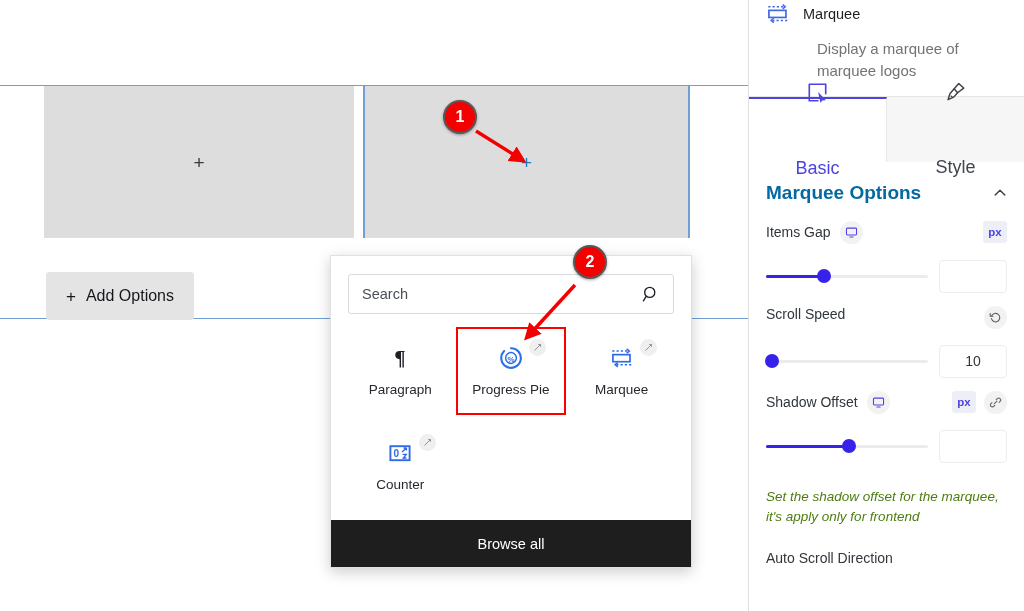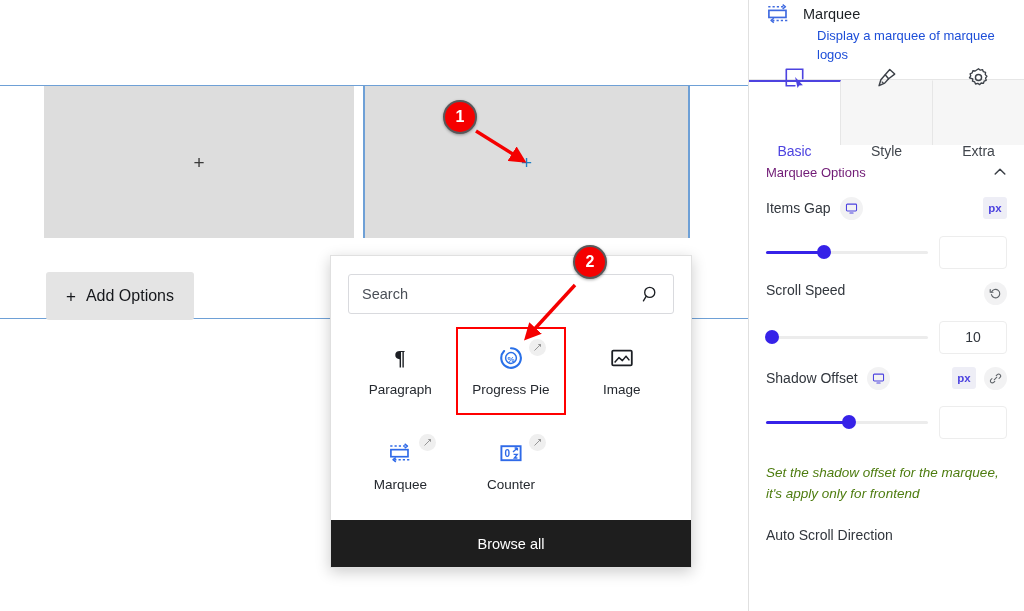--- a/index.html
+++ b/index.html
@@ -86,39 +86,39 @@
 
   
   .sidebar {
     position:absolute; left:748px; top:0; width:276px; height:611px;
     background:#fff; border-left:1px solid #e0e0e0; overflow:hidden;
   }
   .sb-head { padding:0 16px 14px 16px; }
   .sb-head-row { display:flex; align-items:center; gap:12px; padding-top:2px; }
   .sb-head-icon { width:26px; height:24px; flex:0 0 auto; }
   .sb-head-title { font-size:14.5px; color:#1d2125; }
-  .sb-head-desc { margin-top:1px; margin-left:52px; font-size:13px; color:#1d4ed8; line-height:1.45; }
+  .sb-head-desc { margin-top:12px; margin-left:52px; font-size:15px; color:#737373; line-height:1.45; }
 
   .tabs { display:flex; height:66px; border-top:1px solid #e6e6e6; }
   .tab {
     flex:1; display:flex; flex-direction:column; align-items:center; justify-content:center;
     gap:7px; background:#f6f6f6; cursor:pointer;
     border-right:1px solid #e6e6e6; border-top:1px solid transparent;
   }
   .tab:last-child { border-right:none; }
   .tab.active { background:#fff; border-top:2px solid #4d43e0; }
-  .tab-label { font-size:14px; color:#41464d;margin-top:48px; }
+  .tab-label { font-size:18px; color:#41464d;margin-top:48px; }
   .tab.active .tab-label { color:#4d43e0; }
   .tab-icon { width:21px; height:21px; }
 
   .section-head {
     display:flex; align-items:center; justify-content:space-between;
     padding:20px 17px 4px 17px;
   }
-  .section-title { font-size:13px; font-weight:normal; color:#701a75; }
+  .section-title { font-size:19px; font-weight:bold; color:#0369a1; }
   .chevron { width:14px; height:14px; }
 
   .ctrl { padding:13px 17px 0 17px; }
   .ctrl-row { display:flex; align-items:flex-start; justify-content:space-between; height:22px; }
   .ctrl-left { display:flex; align-items:center; gap:9px; }
   .ctrl-label { font-size:14px; color:#31363d; }
   .ctrl-right { display:flex; align-items:center; gap:8px; }
   .rbtn {
     width:23px; height:23px; border-radius:50%; background:#f2f2f3;
     display:flex; align-items:center; justify-content:center; cursor:pointer;
@@ -211,29 +211,20 @@
         <span class="block-icon">
           <svg viewBox="0 0 26 26" width="26" height="26" fill="none">
             <path d="M13 3.2 a9.8 9.8 0 1 1 -6.9 2.9" stroke="#2970e8" stroke-width="2.1" stroke-linecap="round"></path>
             <circle cx="13" cy="13" r="5.4" fill="none" stroke="#2970e8" stroke-width="1.5"></circle>
             <text x="13" y="16.5" font-family="Liberation Sans, sans-serif" font-size="8" font-weight="bold" text-anchor="middle" fill="#2970e8">%</text>
           </svg>
         </span>
         <span class="block-label">Progress Pie</span>
       </div>
 
-      <div class="block-item">
-        <span class="block-icon">
-          <svg viewBox="0 0 24 24" width="24" height="24" fill="none">
-            <rect x="2.2" y="4.6" width="19.6" height="14.8" rx="1.2" stroke="#1c1f24" stroke-width="1.8"></rect>
-            <path d="M4.6 16.4 L9 11.6 L12.4 14.6 L16 10.2 L19.4 14.4" stroke="#1c1f24" stroke-width="1.5" fill="none" stroke-linejoin="round"></path>
-          </svg>
-        </span>
-        <span class="block-label">Image</span>
-      </div>
 
       <div class="block-item">
         <span class="pro-badge">
           <svg viewBox="0 0 12 12" width="9" height="9">
               <path d="M2 10 L10 2 M7 2 H10 V5" stroke="#8b8b8b" stroke-width="1.2" fill="none"></path>
             </svg>
         </span>
         <span class="block-icon">
           <svg viewBox="0 0 28 24" width="28" height="24" fill="none">
             <path d="M3.5 4.5 H20" stroke="#2f6ae8" stroke-width="1.6" stroke-dasharray="2.4 2.2"></path>
@@ -299,29 +290,20 @@
       <div class="tab">
         <span class="tab-icon">
           <svg viewBox="0 0 22 22" width="21" height="21" fill="none">
             <path d="M14.4 2.6 L19.6 7.4 L13.2 12.3 L9.6 8.1 Z" stroke="#3c4148" stroke-width="1.5" stroke-linejoin="round"></path>
             <path d="M9.6 8.1 L5.1 13.3 L3.2 19.6 L9.1 16.9 L13.2 12.3" stroke="#3c4148" stroke-width="1.5" stroke-linejoin="round"></path>
             <path d="M6.0 15.3 L8.3 17.4" stroke="#3c4148" stroke-width="1.3"></path>
           </svg>
         </span>
         <span class="tab-label">Style</span>
       </div>
-      <div class="tab">
-        <span class="tab-icon">
-          <svg viewBox="0 0 22 22" width="21" height="21" fill="none">
-            <circle cx="11" cy="11" r="3.2" stroke="#3c4148" stroke-width="1.5"></circle>
-            <path d="M11 1.8 l1.9 1.5 2.3-.6 .9 2.2 2.3 .7-.3 2.4 1.7 1.7-1.4 1.9 .7 2.3-2.2 .9-.7 2.3-2.4-.3-1.7 1.7-1.9-1.4-2.3 .7-.9-2.2-2.3-.7 .3-2.4L1.5 11.3l1.4-1.9-.7-2.3 2.2-.9 .7-2.3 2.4 .3z" stroke="#3c4148" stroke-width="1.4" stroke-linejoin="round"></path>
-          </svg>
-        </span>
-        <span class="tab-label">Extra</span>
-      </div>
     </div>
 
     <div class="section-head">
       <span class="section-title">Marquee Options</span>
       <span class="chevron">
         <svg viewBox="0 0 14 14" width="14" height="14" fill="none">
             <path d="M2.2 9 L7 4.2 L11.8 9" stroke="#3c4148" stroke-width="1.5" stroke-linecap="round" stroke-linejoin="round"></path>
           </svg>
       </span>
     </div>

